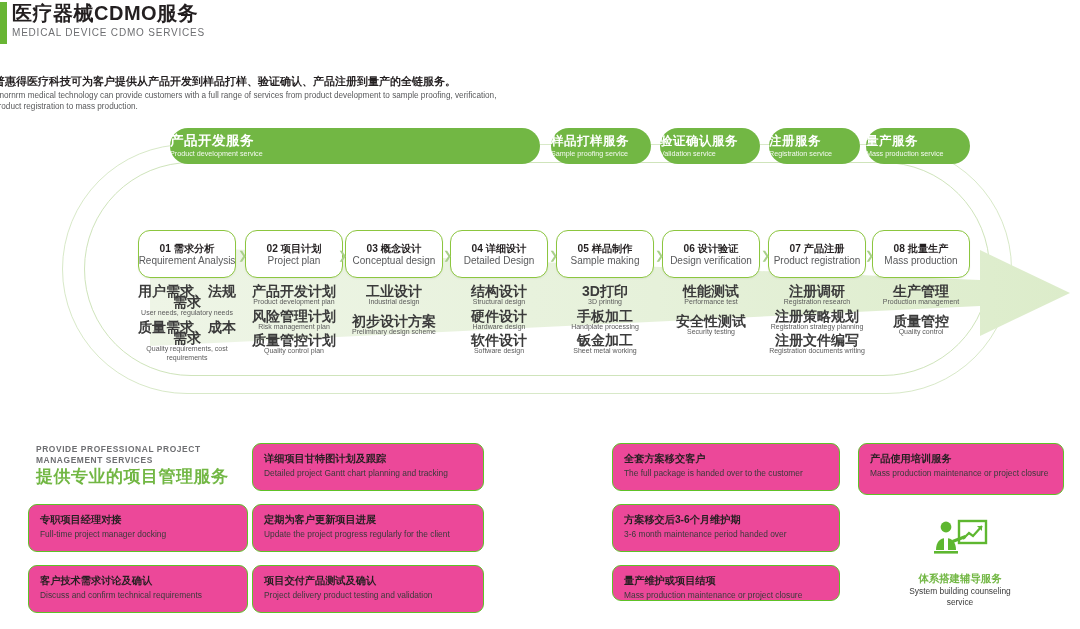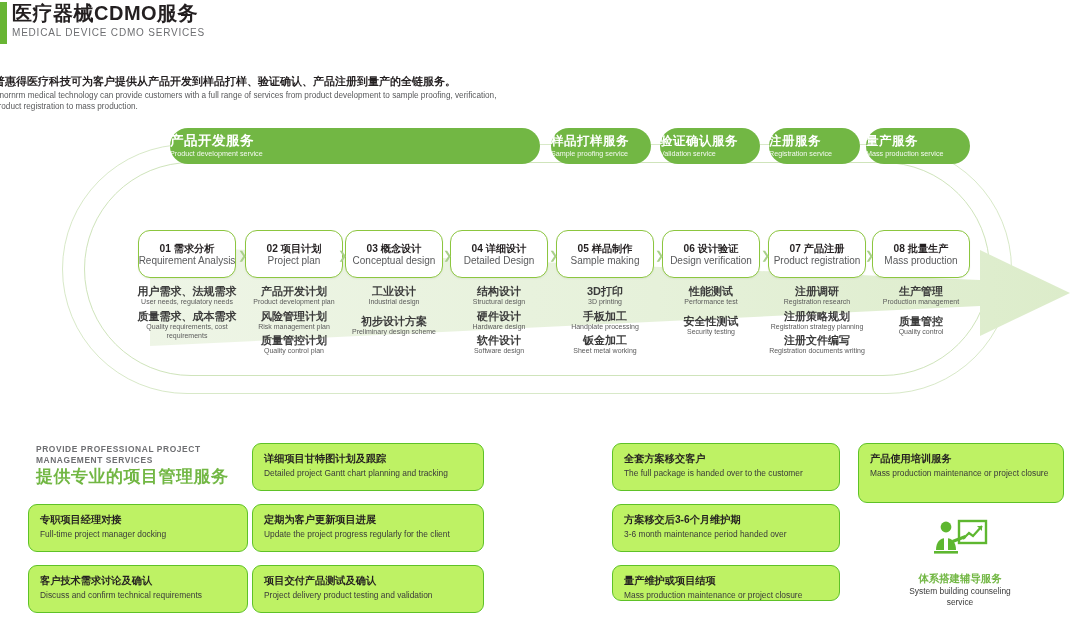--- a/index.html
+++ b/index.html
@@ -59,32 +59,32 @@
   }
   .step .s-cn{font-size:10.2px;font-weight:bold;color:#231f20;line-height:13px;white-space:nowrap;}
   .step .s-en{font-size:10px;color:#58595b;line-height:10px;white-space:nowrap;margin-top:1px;}
 
   .chev{position:absolute;top:122px;font-size:11px;color:#a9cf8a;line-height:10px;}
 
   
   .details{position:absolute;left:0;top:158px;width:1080px;height:70px;}
   .dcol{position:absolute;top:0;width:104px;text-align:center;}
   .ditem{margin-bottom:4px;}
-  .d-cn{font-size:11px;font-weight:bold;color:#3b3b3b;line-height:11px;}
+  .d-cn{font-size:14px;font-weight:bold;color:#3b3b3b;line-height:11px;}
   .d-en{font-size:7px;color:#5b5b5b;line-height:9.5px;}
 
   
   .bottom{position:absolute;left:0;top:430px;width:1080px;height:199px;}
   .pm-title{position:absolute;left:36px;top:14px;width:210px;}
   .pm-en{font-size:8.4px;font-weight:bold;letter-spacing:.6px;color:#6d6e71;line-height:11px;}
   .pm-cn{font-size:17px;font-weight:bold;color:#72b744;line-height:16px;margin-top:3px;letter-spacing:.5px;}
 
   .card{
     position:absolute;box-sizing:border-box;
-    border:1.6px solid #5ec227;border-radius:9px;background:#bef264;
+    border:1.6px solid #5ec227;border-radius:9px;background:#ec4899;
     padding:8px 11px 7px 11px;
   }
   .c-cn{font-size:10.2px;font-weight:bold;color:#231f20;line-height:13px;}
   .c-en{font-size:8.4px;color:#3a3a3a;line-height:11px;margin-top:3px;}
 
   .sys-block{position:absolute;left:895px;top:88px;width:130px;text-align:center;}
   .sys-cn{font-size:10.4px;font-weight:bold;color:#72b744;line-height:14px;margin-top:6px;}
   .sys-en{font-size:8.4px;color:#3a3a3a;line-height:11px;}
 </style>
 </head>
@@ -334,21 +334,21 @@
   <div class="card" style="left:612px;top:74px;width:228px;height:48px;">
     <div class="c-cn">方案移交后3-6个月维护期</div>
     <div class="c-en">3-6 month maintenance period handed over</div>
   </div>
 
   <div class="card" style="left:612px;top:135px;width:228px;height:36px;">
     <div class="c-cn">量产维护或项目结项</div>
     <div class="c-en">Mass production maintenance or project closure</div>
   </div>
 
-  <div class="card" style="left:858px;top:13px;width:206px;height:60px;">
+  <div class="card" style="left:858px;top:13px;width:206px;height:52px;">
     <div class="c-cn">产品使用培训服务</div>
     <div class="c-en">Mass production maintenance or project closure</div>
   </div>
 
   <div class="sys-block">
     <div>
       <svg width="56" height="44" viewBox="0 0 56 44">
         <rect x="27" y="3" width="27" height="22" fill="none" stroke="#5eb730" stroke-width="2.4"></rect>
         <polyline points="31,21 37,15 41,18 50,8" fill="none" stroke="#5eb730" stroke-width="2.2"></polyline>
         <polygon points="50,8 50,13 45,8" fill="#5eb730"></polygon>

